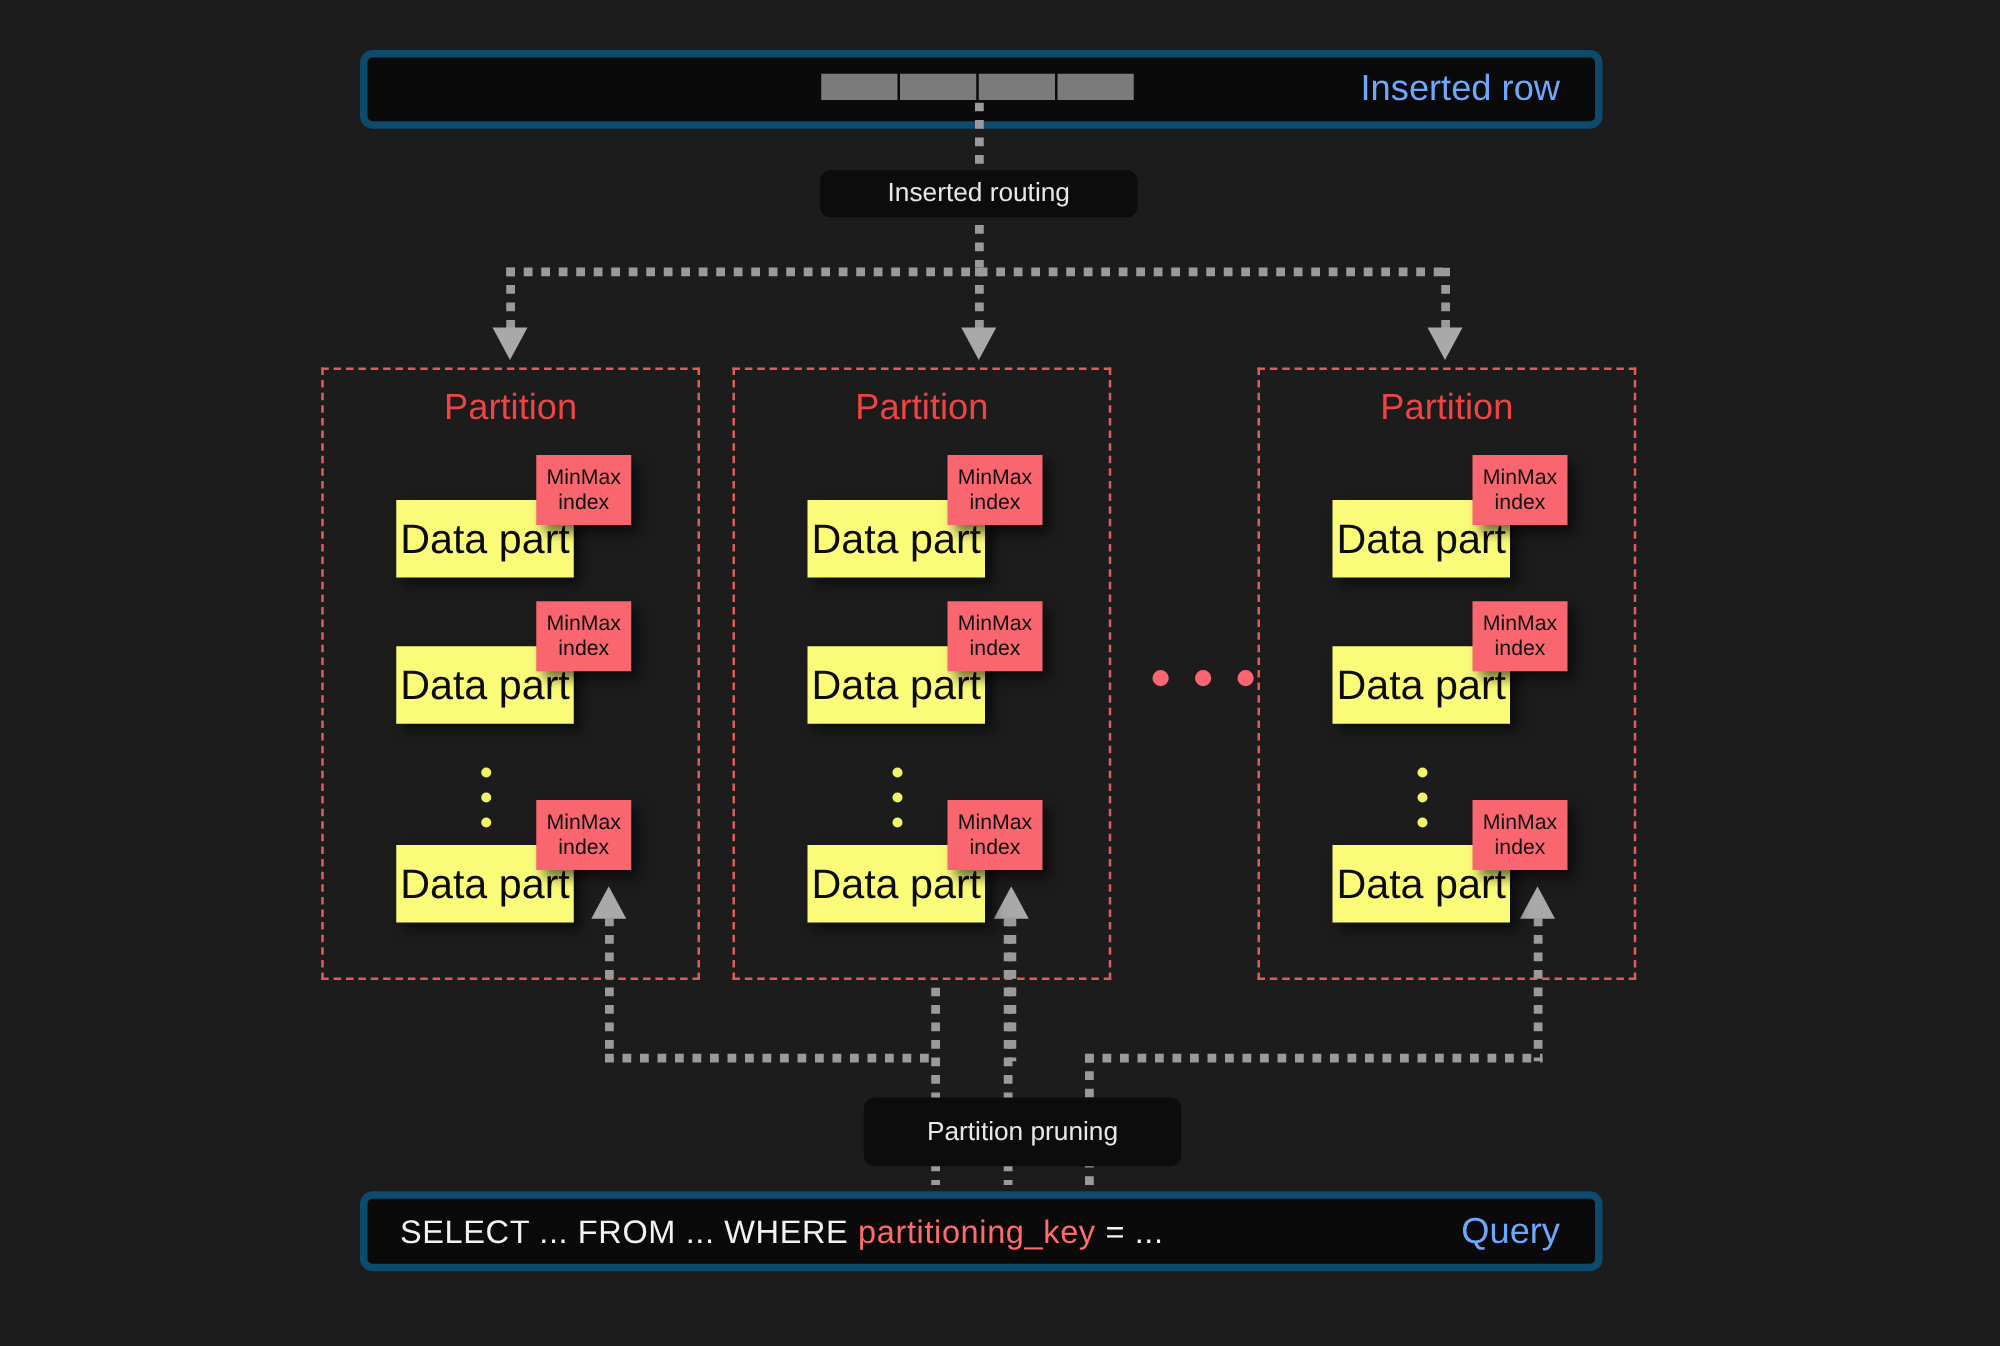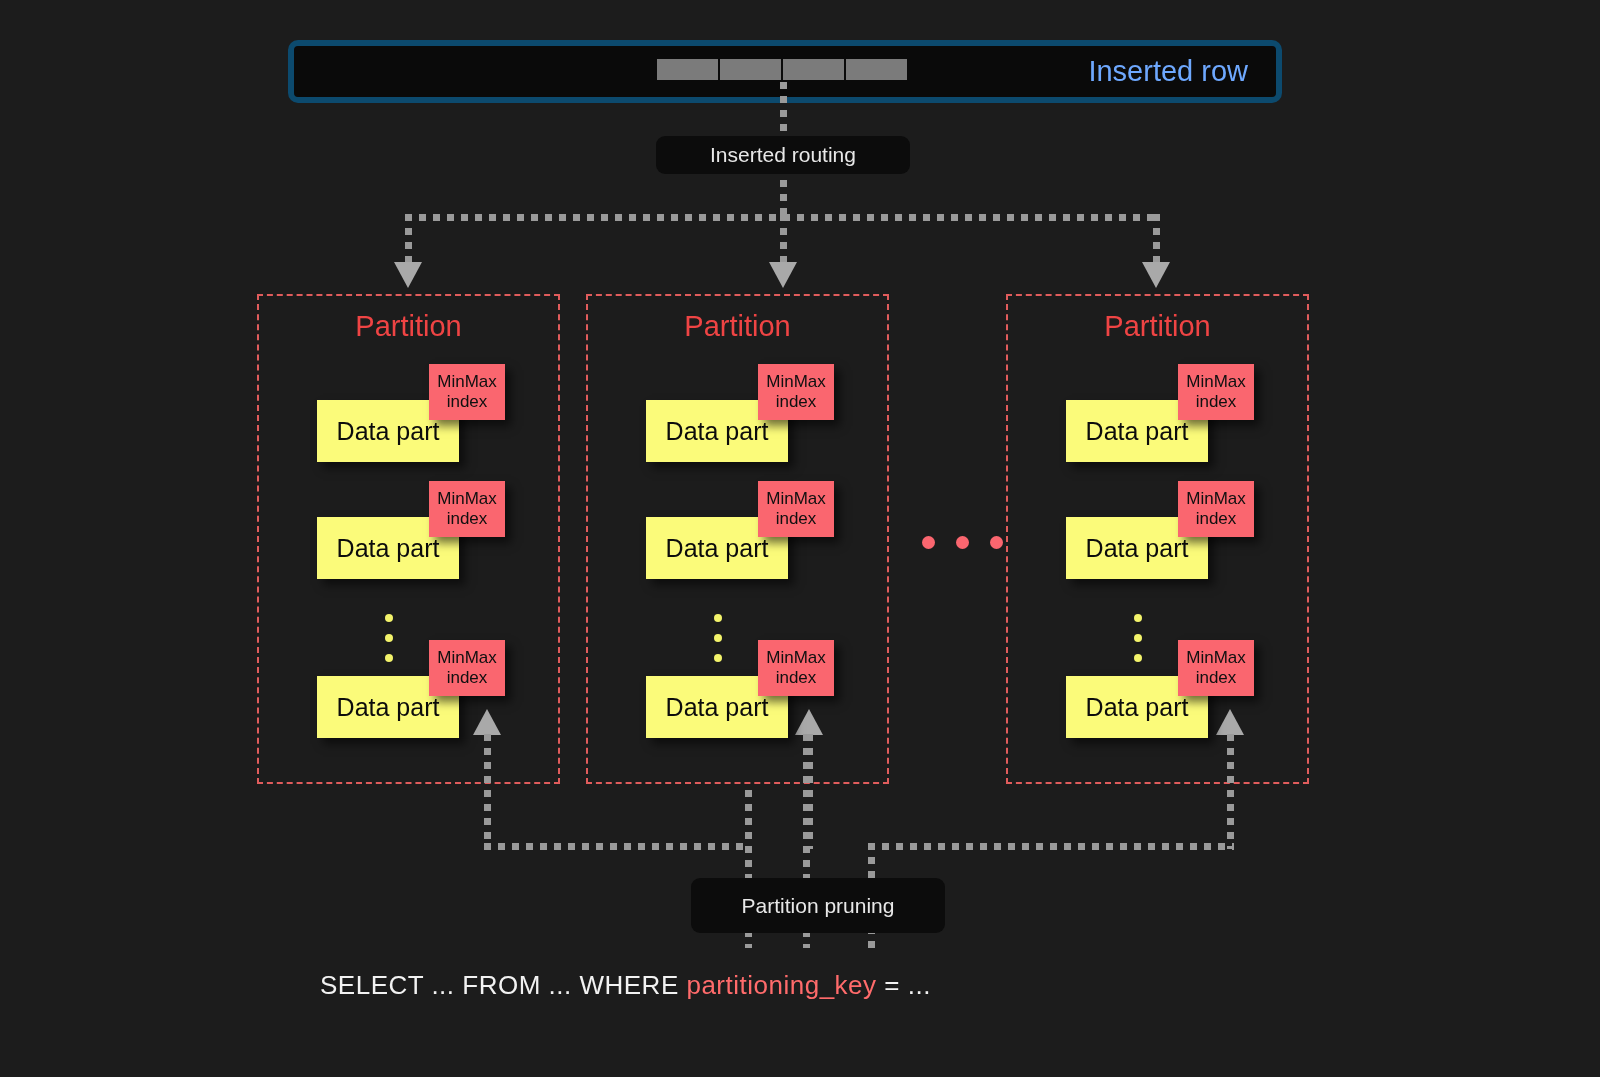--- a/index.html
+++ b/index.html
@@ -110,21 +110,21 @@
     position: absolute;
     left: 0;
     top: 36px;
     width: 142px;
     height: 62px;
     background: #fbfb7a;
     display: flex;
     align-items: center;
     justify-content: center;
     color: #0c0c0c;
-    font-size: 25px;
+    font-size: 33px;
     box-shadow: 6px 6px 9px rgba(0,0,0,0.55);
     z-index: 2;
     white-space: nowrap;
   }
   .minmax {
     position: absolute;
     left: 112px;
     top: 0;
     width: 76px;
     height: 56px;
@@ -354,15 +354,18 @@
   <div class="dline-h" style="left:868px; top:843px; width:366px;"></div>
 
   <div class="dline-v" style="left:745px; top:790px; height:158px;"></div>
   <div class="dline-v" style="left:803px; top:734px; height:214px;"></div>
   <div class="dline-v" style="left:868px; top:843px; height:105px;"></div>
 
   <div class="pill" id="partition-pruning-pill">
     <span>Partition pruning</span>
   </div>
 
+  <div class="bar" id="query-bar">
+    <span class="bar-label">Query</span>
+  </div>
   <div id="query-text"><span>SELECT ... FROM ... WHERE </span><span class="kw-key">partitioning_key</span><span> = ...</span></div>
 
 </div>
 
 </body></html>

